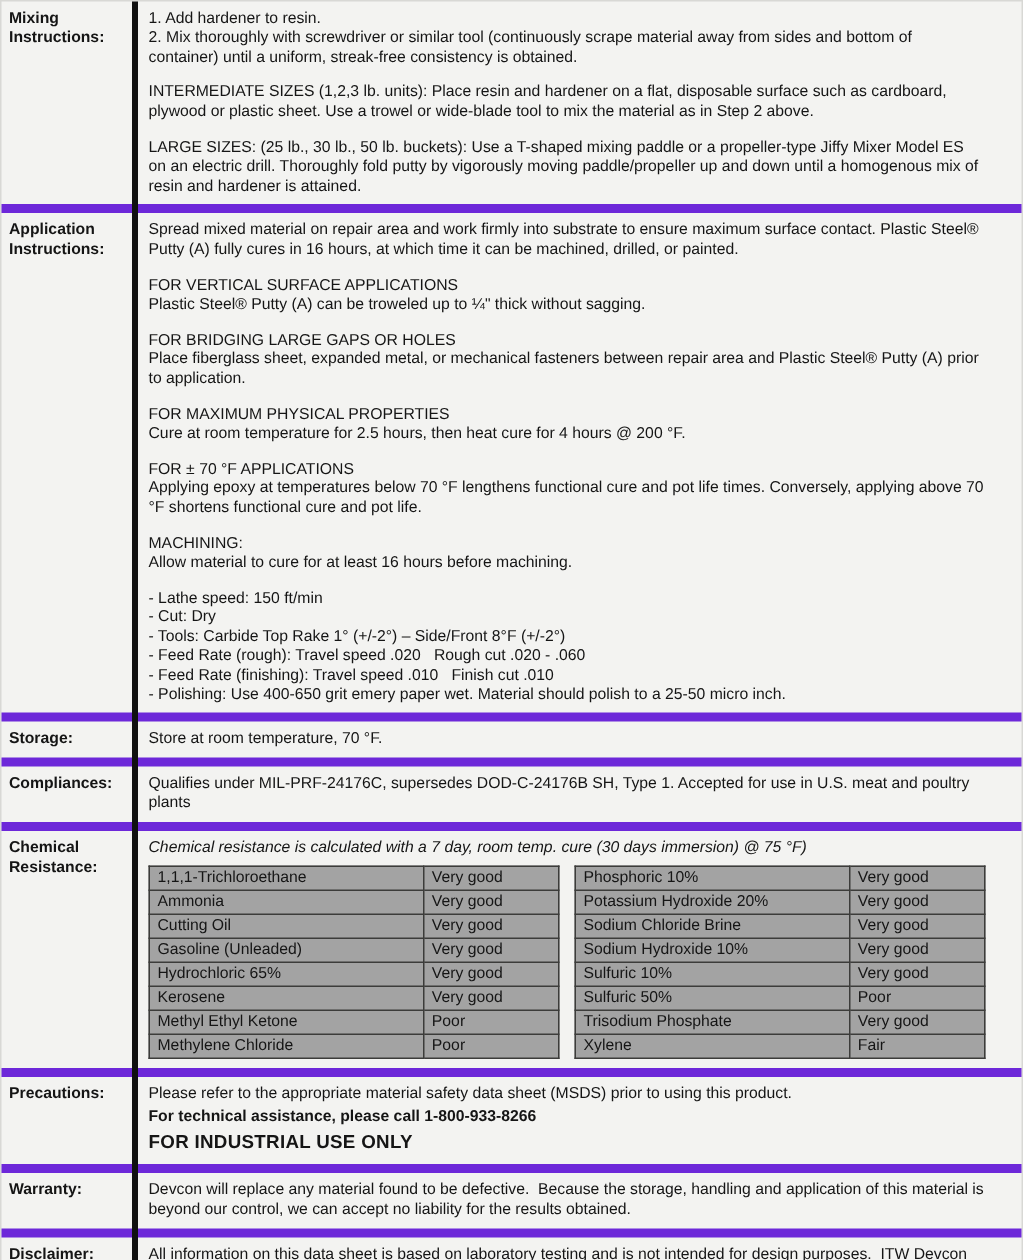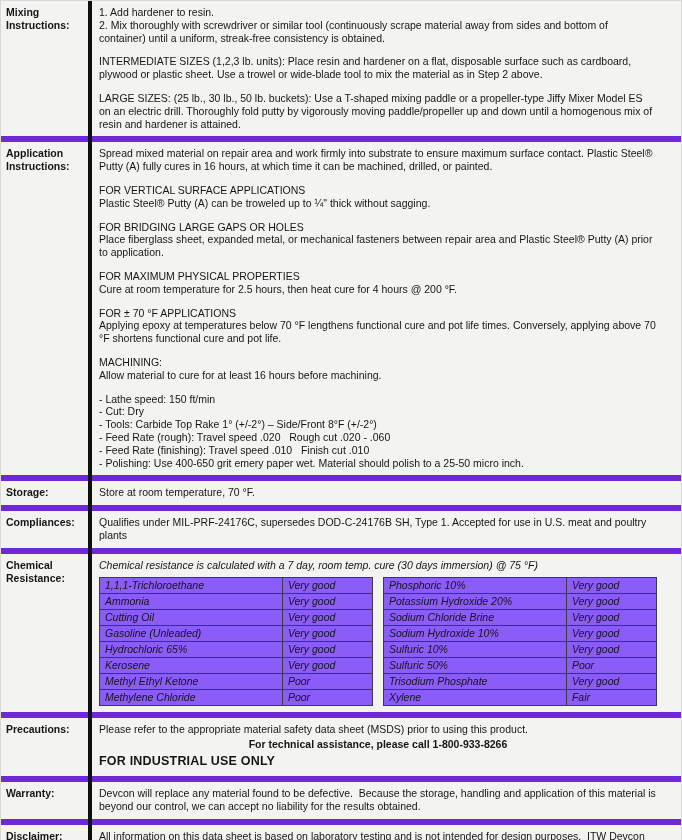--- a/index.html
+++ b/index.html
@@ -26,24 +26,24 @@
   .label {
     flex: 0 0 83px;
     padding: 0 6px 0 5px;
     font-weight: bold;
   }
   .content { flex: 1; padding-left: 15px; padding-right: 8px; min-width: 0; }
   .block { margin-bottom: 11px; }
   .block:last-child { margin-bottom: 2px; }
   .line { white-space: pre-wrap; }
   .block.italic { font-style: italic; }
-  .block.bold { font-weight: bold; text-align: center; }
+  .block.bold { font-weight: bold; }
   .block.bold-large { font-weight: bold; font-size: 12.5px; letter-spacing: .2px; }
   .tables { display: flex; gap: 10px; }
-  .chem-table { border-collapse: collapse; flex: 1; background: #8b5cf6; font-style: italic; }
+  .chem-table { border-collapse: collapse; flex: 1; background: #a3a3a3; }
   .chem-table td { border: 1px solid #3c3c3a; padding: 1px 5px; height: 16px; vertical-align: middle; }
   td.chem-name { width: 67%; }
   td.chem-rating { width: 33%; }
   section[data-name="section-precautions"] .block { margin-bottom: 3px; }
   section[data-name="section-chemical-resistance"] .block.italic { margin-bottom: 5px; }
 </style>
 </head>
 <body>
 
 <div class="page" data-name="datasheet-page">

